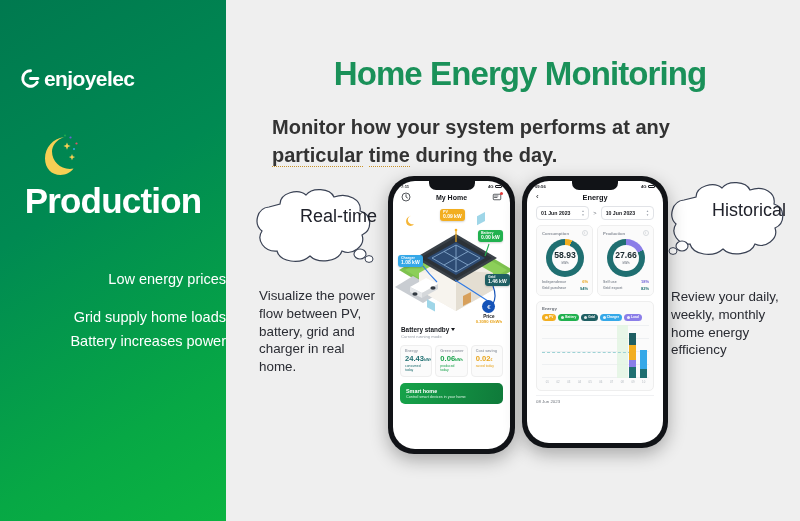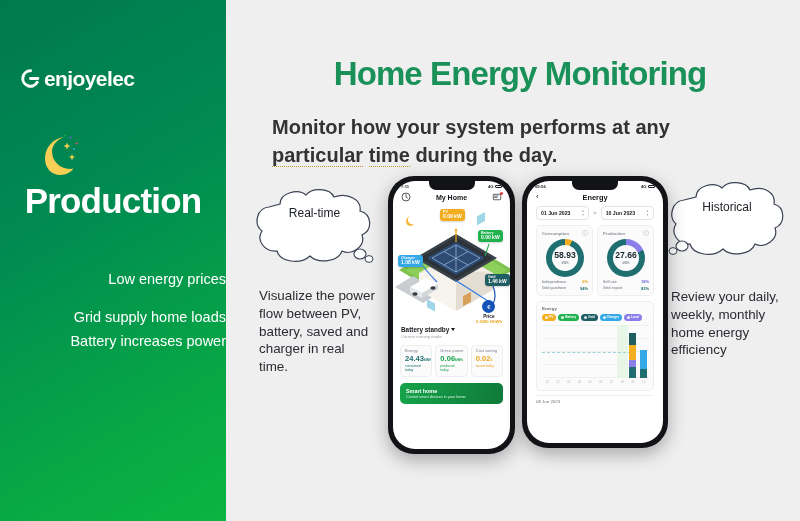--- a/index.html
+++ b/index.html
@@ -54,22 +54,22 @@
     position: absolute; left: 272px; top: 113px; width: 496px;
     text-align: left; color: #333333;
     font-size: 20px; font-weight: 700; line-height: 1.42;
   }
   .subhead .dotted { border-bottom: 1.6px dotted #c8922a; }
 
   
   .bubble { position: absolute; }
   .bubble svg { display: block; overflow: visible; }
   .bubble .btext {
-    position: absolute; text-align: center; color: #20222b;
-    font-size: 12px; font-weight: 400; line-height: 1.18;
+    position: absolute; text-align: right; color: #20222b;
+    font-size: 18px; font-weight: 400; line-height: 1.18;
     width: 100%; left: 0;
   }
   #bubble-left  { left: 252px; top: 186px; width: 125px; height: 82px; }
   #bubble-left .btext  { top: 20px; }
   #bubble-right { left: 668px; top: 180px; width: 118px; height: 80px; }
   #bubble-right .btext { top: 20px; }
 
   .caption {
     position: absolute; color: #2a2c33; font-size: 13.4px;
     line-height: 1.33; font-weight: 400;
@@ -298,21 +298,21 @@
                C117 27, 118 43, 107 48 C111 59, 97 69, 87 64 C83 75, 63 77, 55 69
                C45 78, 25 75, 22 64 C10 65, 2 53, 8 44 C0 37, 4 21, 16 20 Z" fill="#ffffff" stroke="#3a4254" stroke-width="1.2"></path>
       <ellipse cx="14" cy="66" rx="6" ry="5" fill="#ffffff" stroke="#3a4254" stroke-width="1.1"></ellipse>
       <ellipse cx="5" cy="71" rx="4" ry="3.4" fill="#ffffff" stroke="#3a4254" stroke-width="1"></ellipse>
     </svg>
     <div class="btext">
       <div>Historical</div>
     </div>
   </div>
 
-  <p class="caption" id="caption-left">Visualize the power flow between PV, battery, saved and charger in real time.</p>
+  <p class="caption" id="caption-left">Visualize the power flow between PV, battery, grid and charger in real home.</p>
   <p class="caption" id="caption-right">Review your daily, weekly, monthly home energy efficiency</p>
 
   <div class="phone" id="phone-left">
     <div class="phone-screen">
       <div class="notch"></div>
 
       <div class="statusbar">
         <span>7:11</span>
         <span class="sb-right">
           <span>4G</span>

